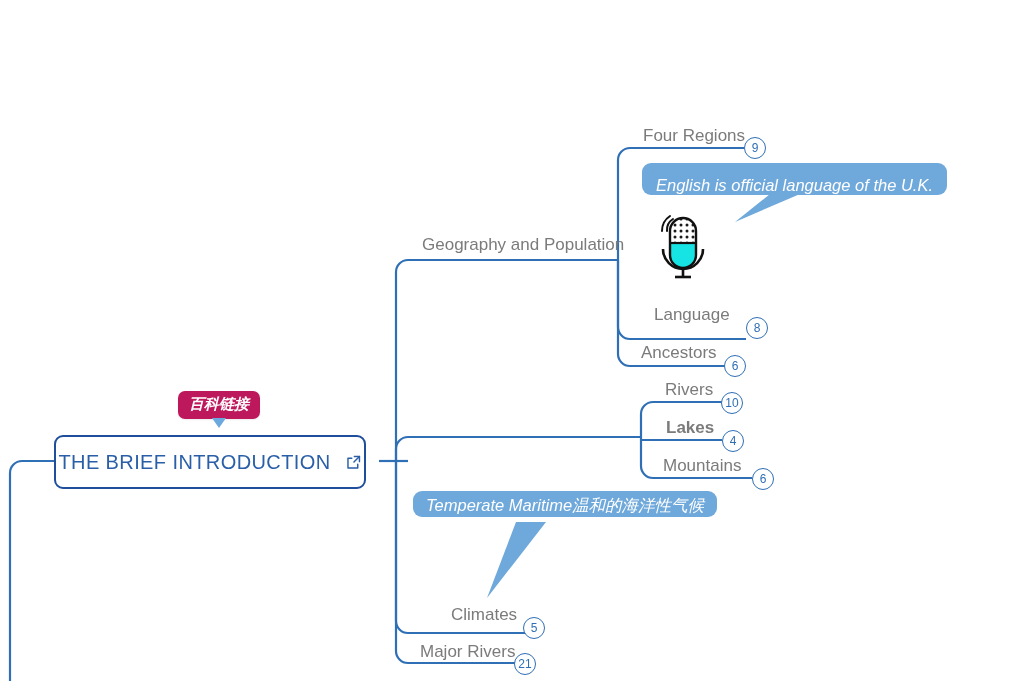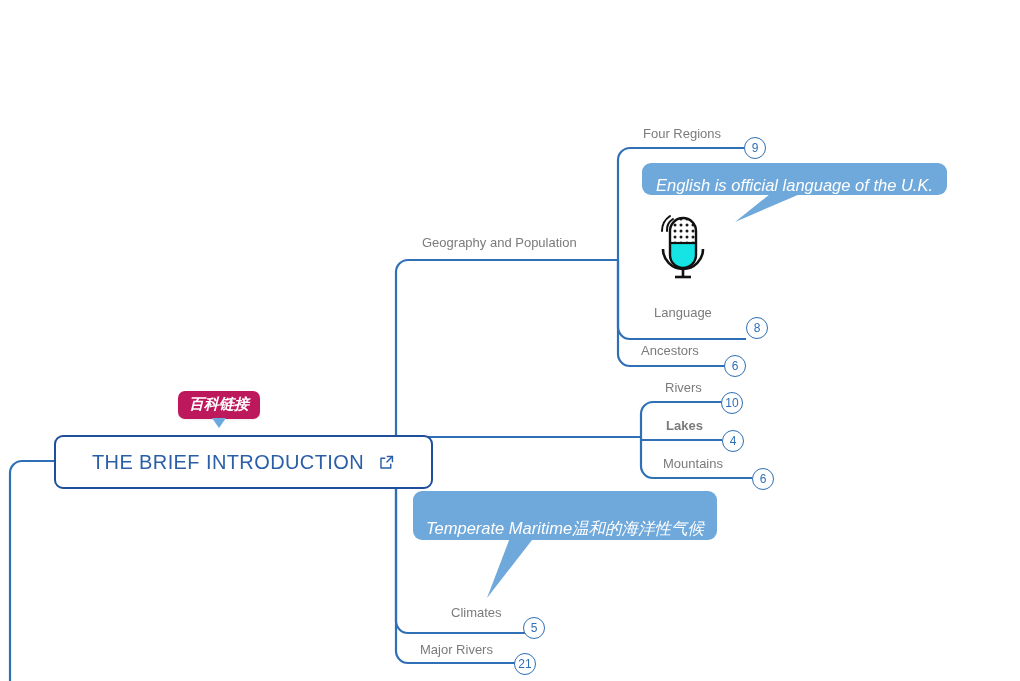--- a/index.html
+++ b/index.html
@@ -27,21 +27,21 @@
     width: 1020px;
     height: 681px;
     pointer-events: none;
   }
 
   
   .root-node {
     position: absolute;
     left: 54px;
     top: 435px;
-    width: 379px;
+    width: 312px;
     height: 54px;
     box-sizing: border-box;
     border: 2px solid #1f4e9c;
     border-radius: 9px;
     background: #ffffff;
     display: flex;
     align-items: center;
     justify-content: center;
     gap: 14px;
   }
@@ -81,21 +81,21 @@
     width: 0;
     height: 0;
     border-left: 7px solid transparent;
     border-right: 7px solid transparent;
     border-top: 10px solid #6ba8dd;
   }
 
   
   .node-label {
     position: absolute;
-    font-size: 13px;
+    font-size: 17px;
     color: #7b7b7b;
     white-space: nowrap;
     line-height: 1;
   }
   .badge {
     position: absolute;
     width: 22px;
     height: 22px;
     box-sizing: border-box;
     border: 1.4px solid #2f6fb5;
@@ -123,21 +123,21 @@
   .bubble-en {
     left: 642px;
     top: 163px;
     height: 32px;
     padding: 0 14px;
     font-size: 16.5px;
   }
   .bubble-cn {
     left: 413px;
     top: 491px;
-    height: 49px;
+    height: 26px;
     padding: 0 13px;
     font-size: 16.5px;
   }
 
   
   .mic-icon {
     position: absolute;
     left: 655px;
     top: 211px;
     width: 62px;

